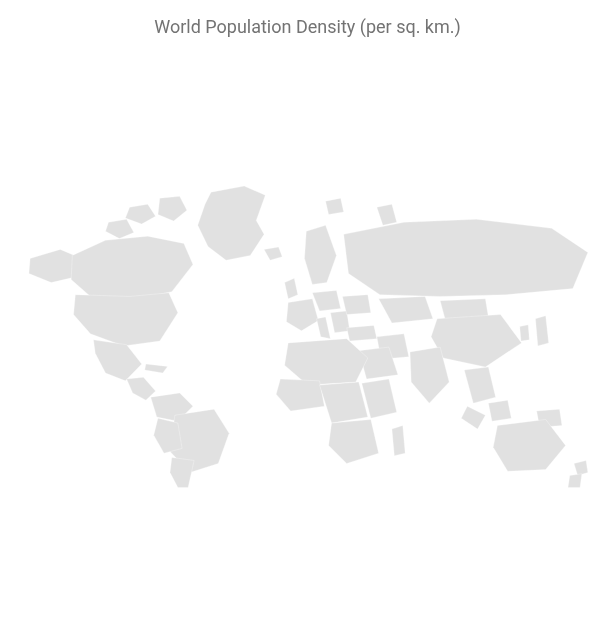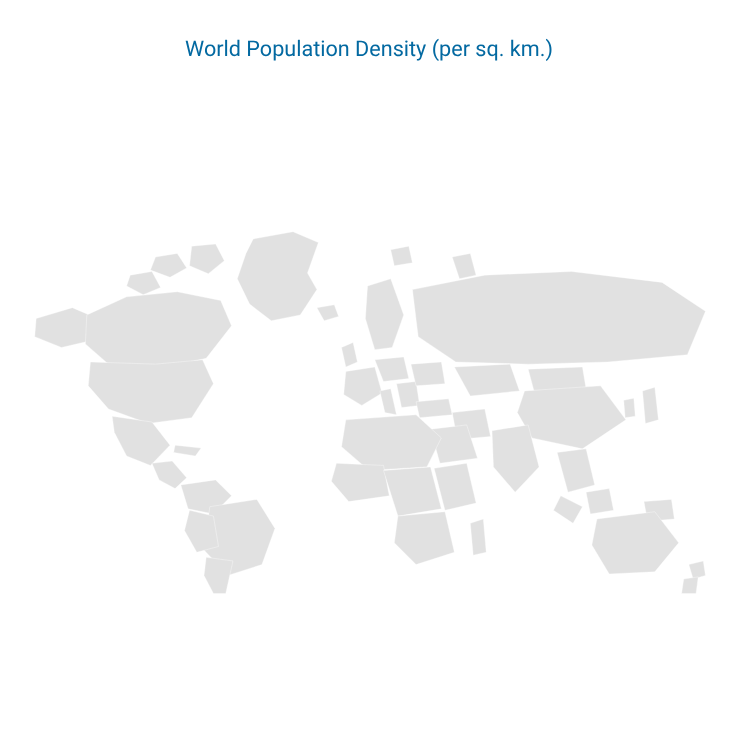--- a/index.html
+++ b/index.html
@@ -13,22 +13,22 @@
       background: #ffffff;
       font-family: -apple-system, BlinkMacSystemFont, "Segoe UI", Roboto, "Helvetica Neue", Arial, sans-serif;
       display: flex;
       flex-direction: column;
       align-items: center;
       overflow: hidden;
     }
     .chart-title {
       font-size: 18px;
       font-weight: 400;
-      color: #0369a1;
-      margin-top: 31px;
+      color: #737373;
+      margin-top: 16px;
       text-align: center;
     }
     .map-container {
       width: 100%;
       flex: 1;
       display: flex;
       align-items: center;
       justify-content: center;
       padding: 0 6px 10px 6px;
     }

